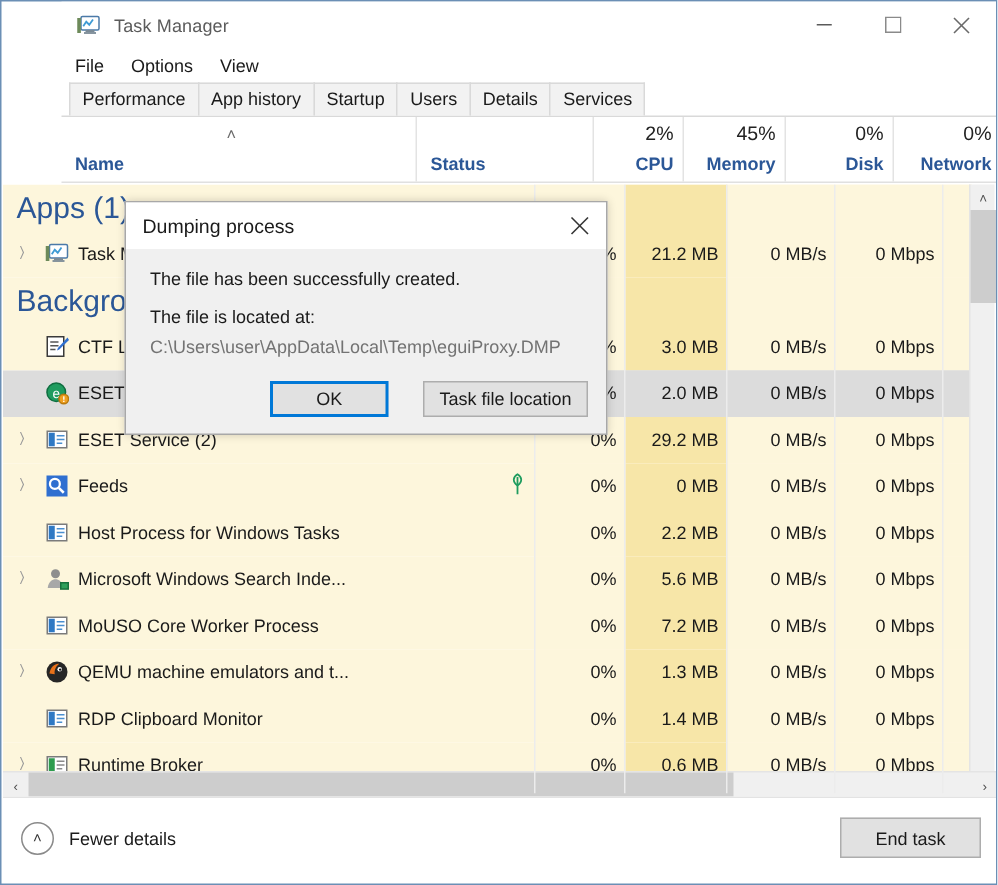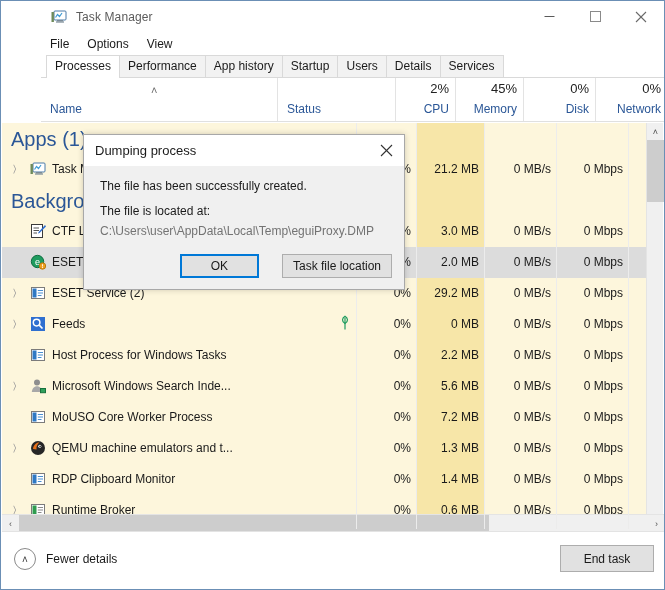--- a/index.html
+++ b/index.html
@@ -102,20 +102,21 @@
   }
   .col .pct {
     position: absolute; right: 6px; top: 3px;
     color: #222;
     font-size: 13px;
   }
   .col .lbl {
     position: absolute; bottom: 5px;
     font-size: 12px;
     color: #2b5797;
+    font-weight: bold;
   }
   .col.right .lbl { right: 6px; }
   .col.left  .lbl { left: 9px; }
   #sort-caret {
     position: absolute;
     left: 110px; top: 6px;
     color: #6a6a6a;
     font-size: 11px;
   }
 
@@ -316,21 +317,20 @@
     </div>
   </div>
 
   <div id="menubar">
     <span class="menu-item">File</span>
     <span class="menu-item">Options</span>
     <span class="menu-item">View</span>
   </div>
 
   <div id="tabstrip">
-    <div class="tab active">Processes</div>
     <div class="tab">Performance</div>
     <div class="tab">App history</div>
     <div class="tab">Startup</div>
     <div class="tab">Users</div>
     <div class="tab">Details</div>
     <div class="tab">Services</div>
   </div>
 
   <div id="colheader">
     <div class="col left" style="left:0px;width:237px;">

